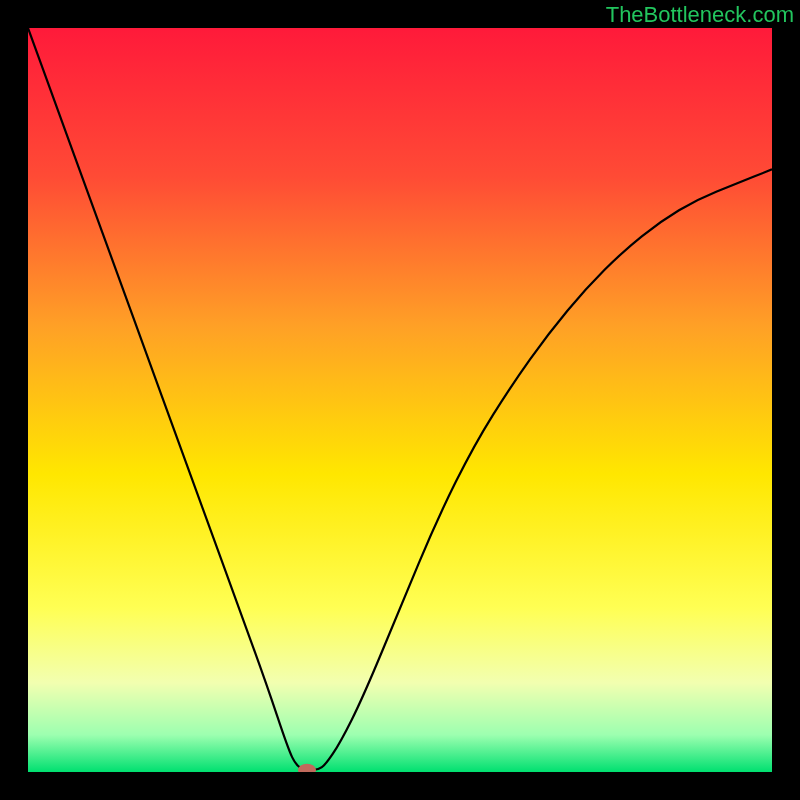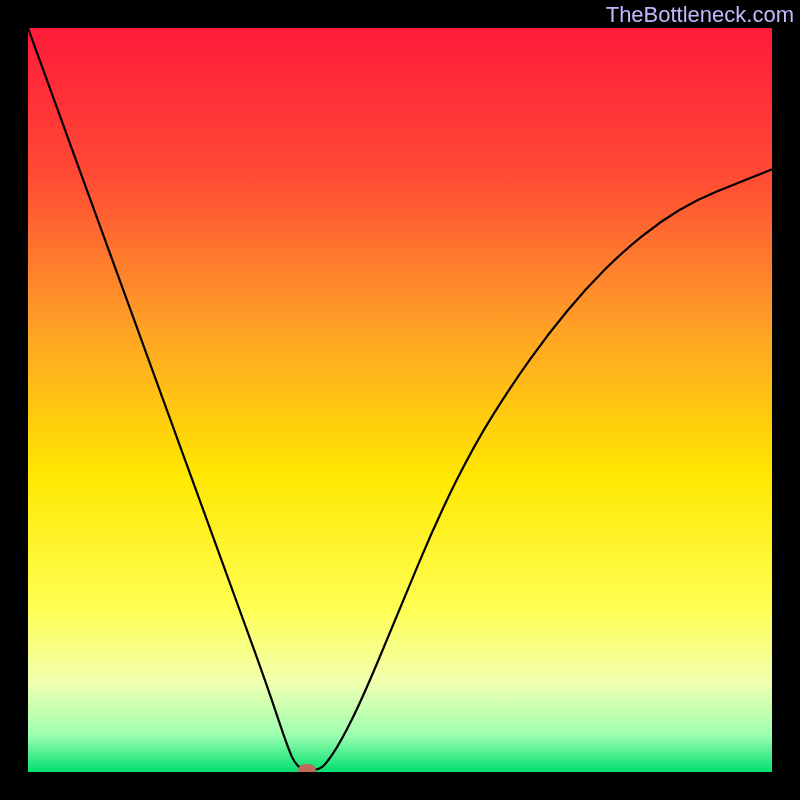--- a/index.html
+++ b/index.html
@@ -8,21 +8,21 @@
     width: 800px;
     height: 800px;
     background: #000;
     position: relative;
     font-family: Arial, Helvetica, sans-serif;
   }
   .watermark {
     position: absolute;
     top: 2px;
     right: 6px;
-    color: #c4b5fd;
+    color: #22c55e;
     font-size: 22px;
     font-weight: 500;
     z-index: 10;
   }
   .plot-area {
     position: absolute;
     left: 28px;
     top: 28px;
     width: 744px;
     height: 744px;

